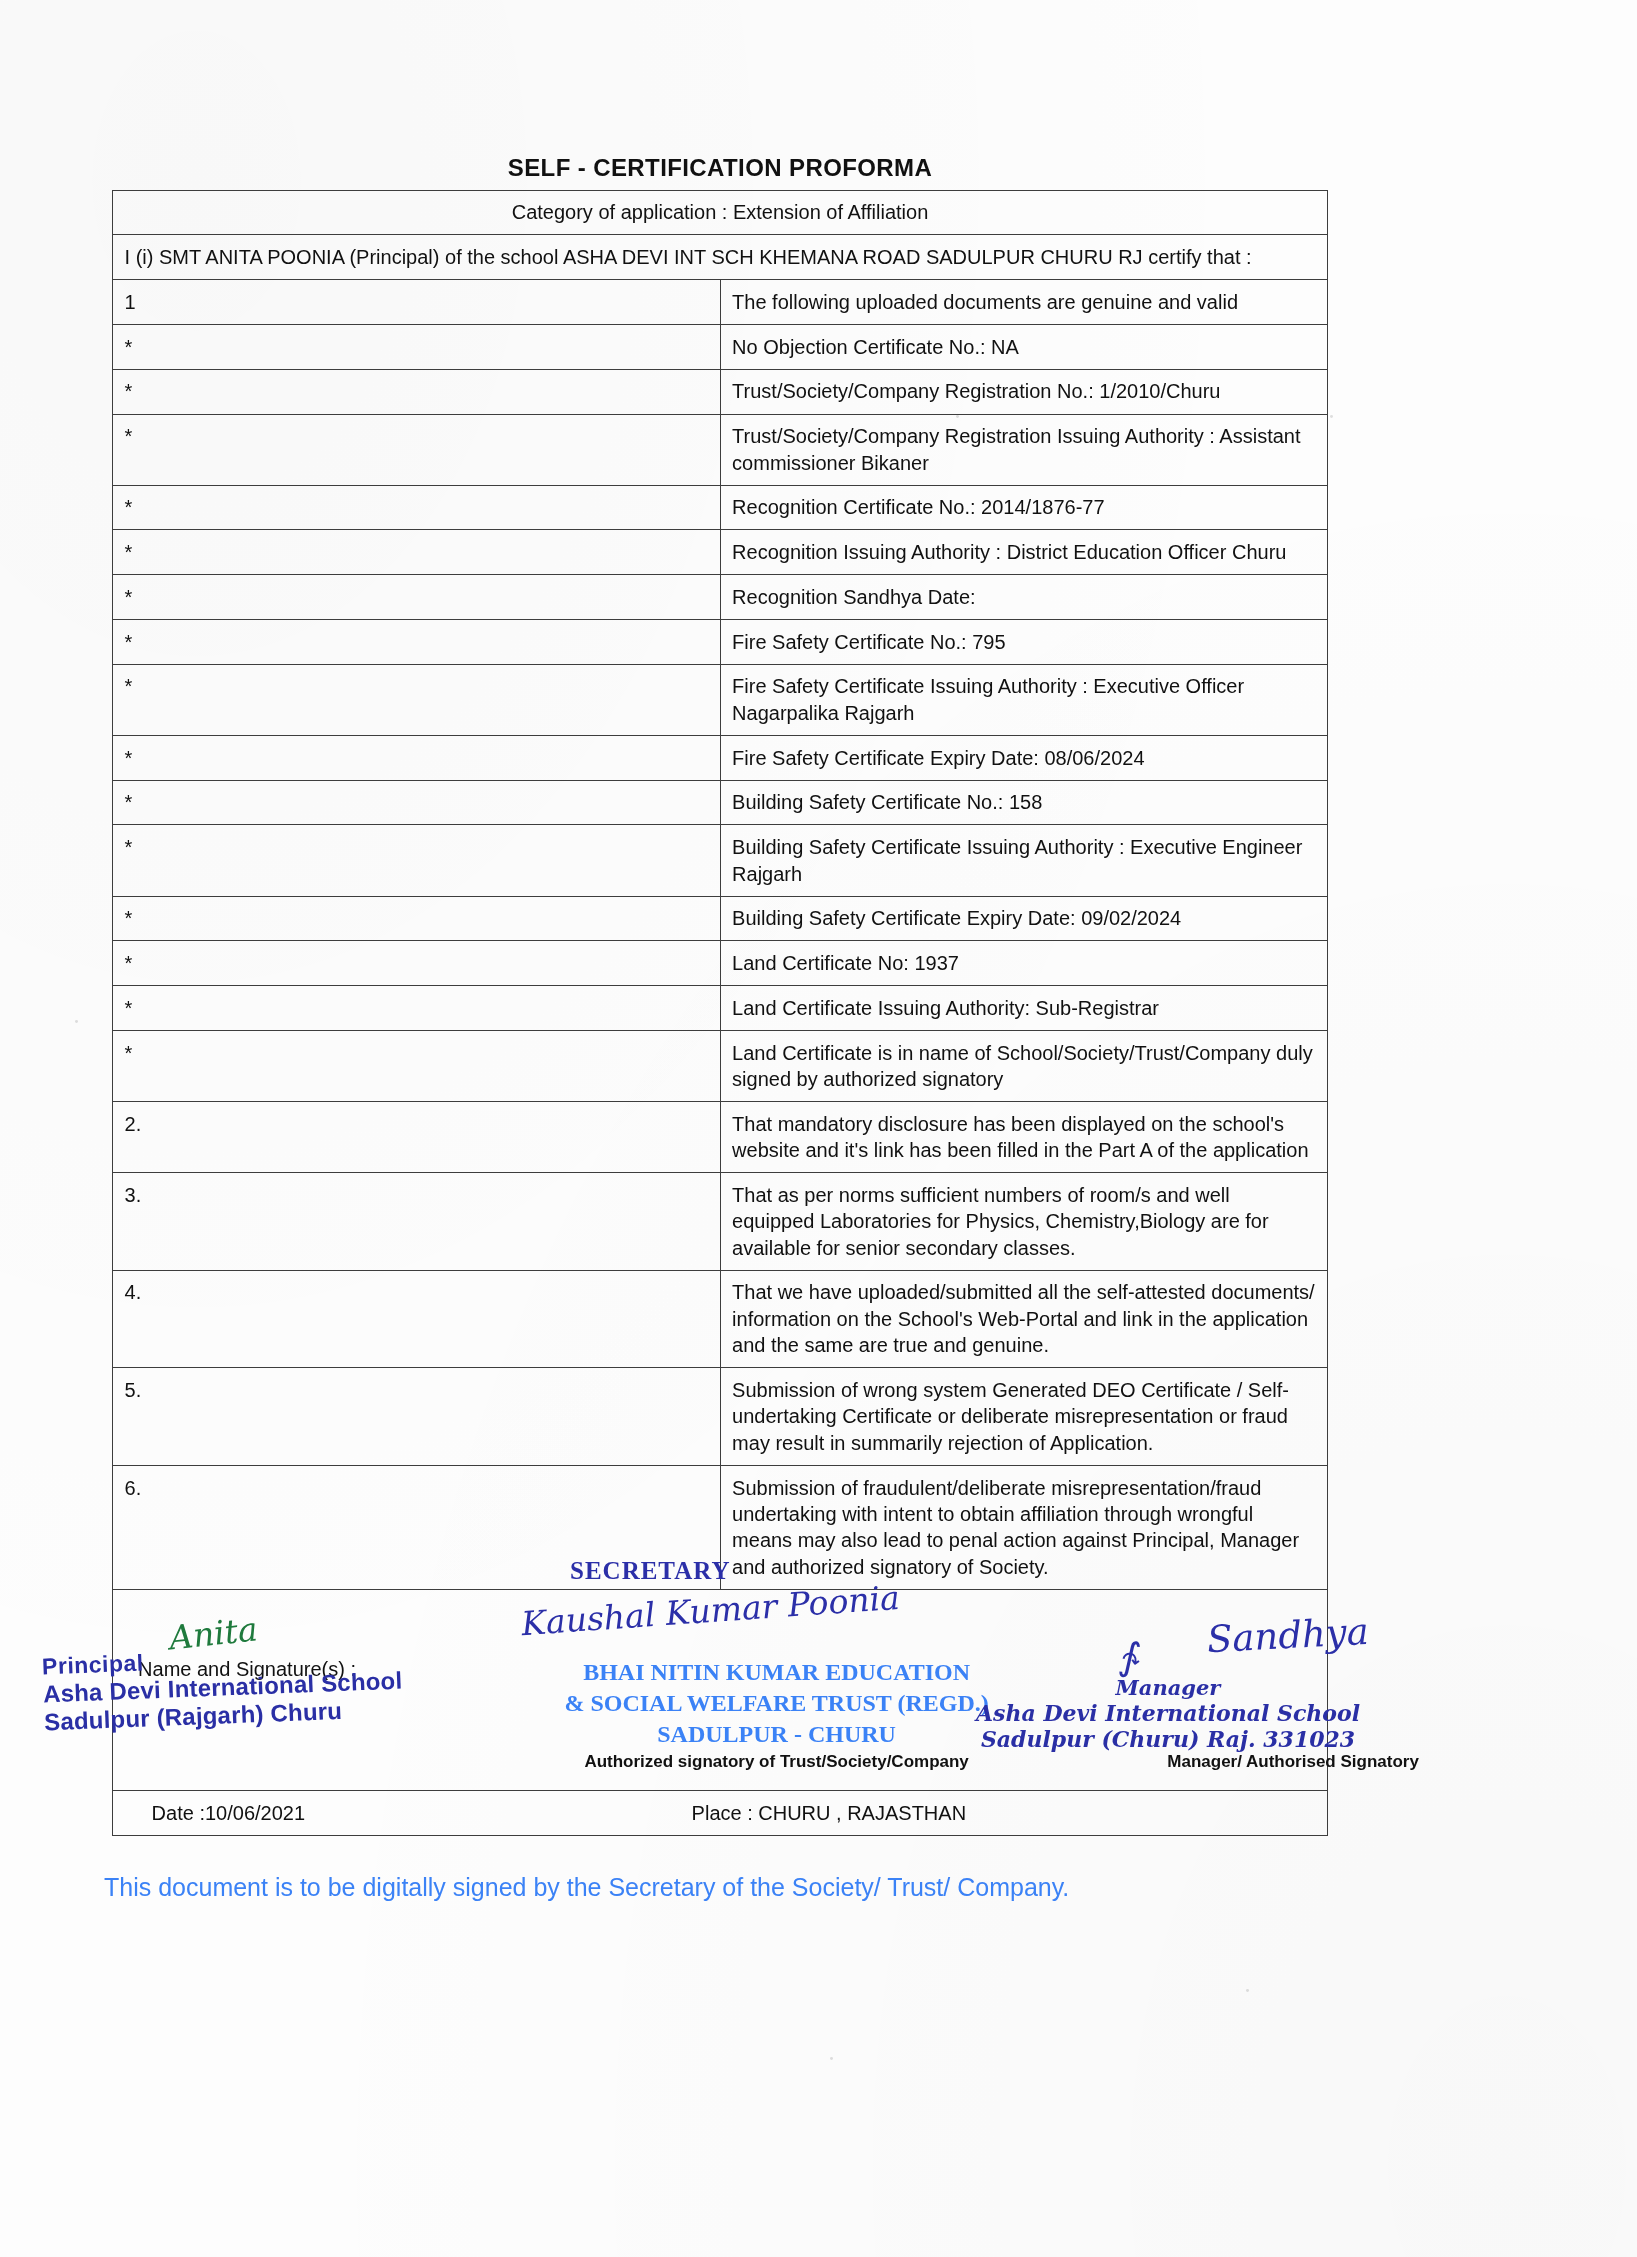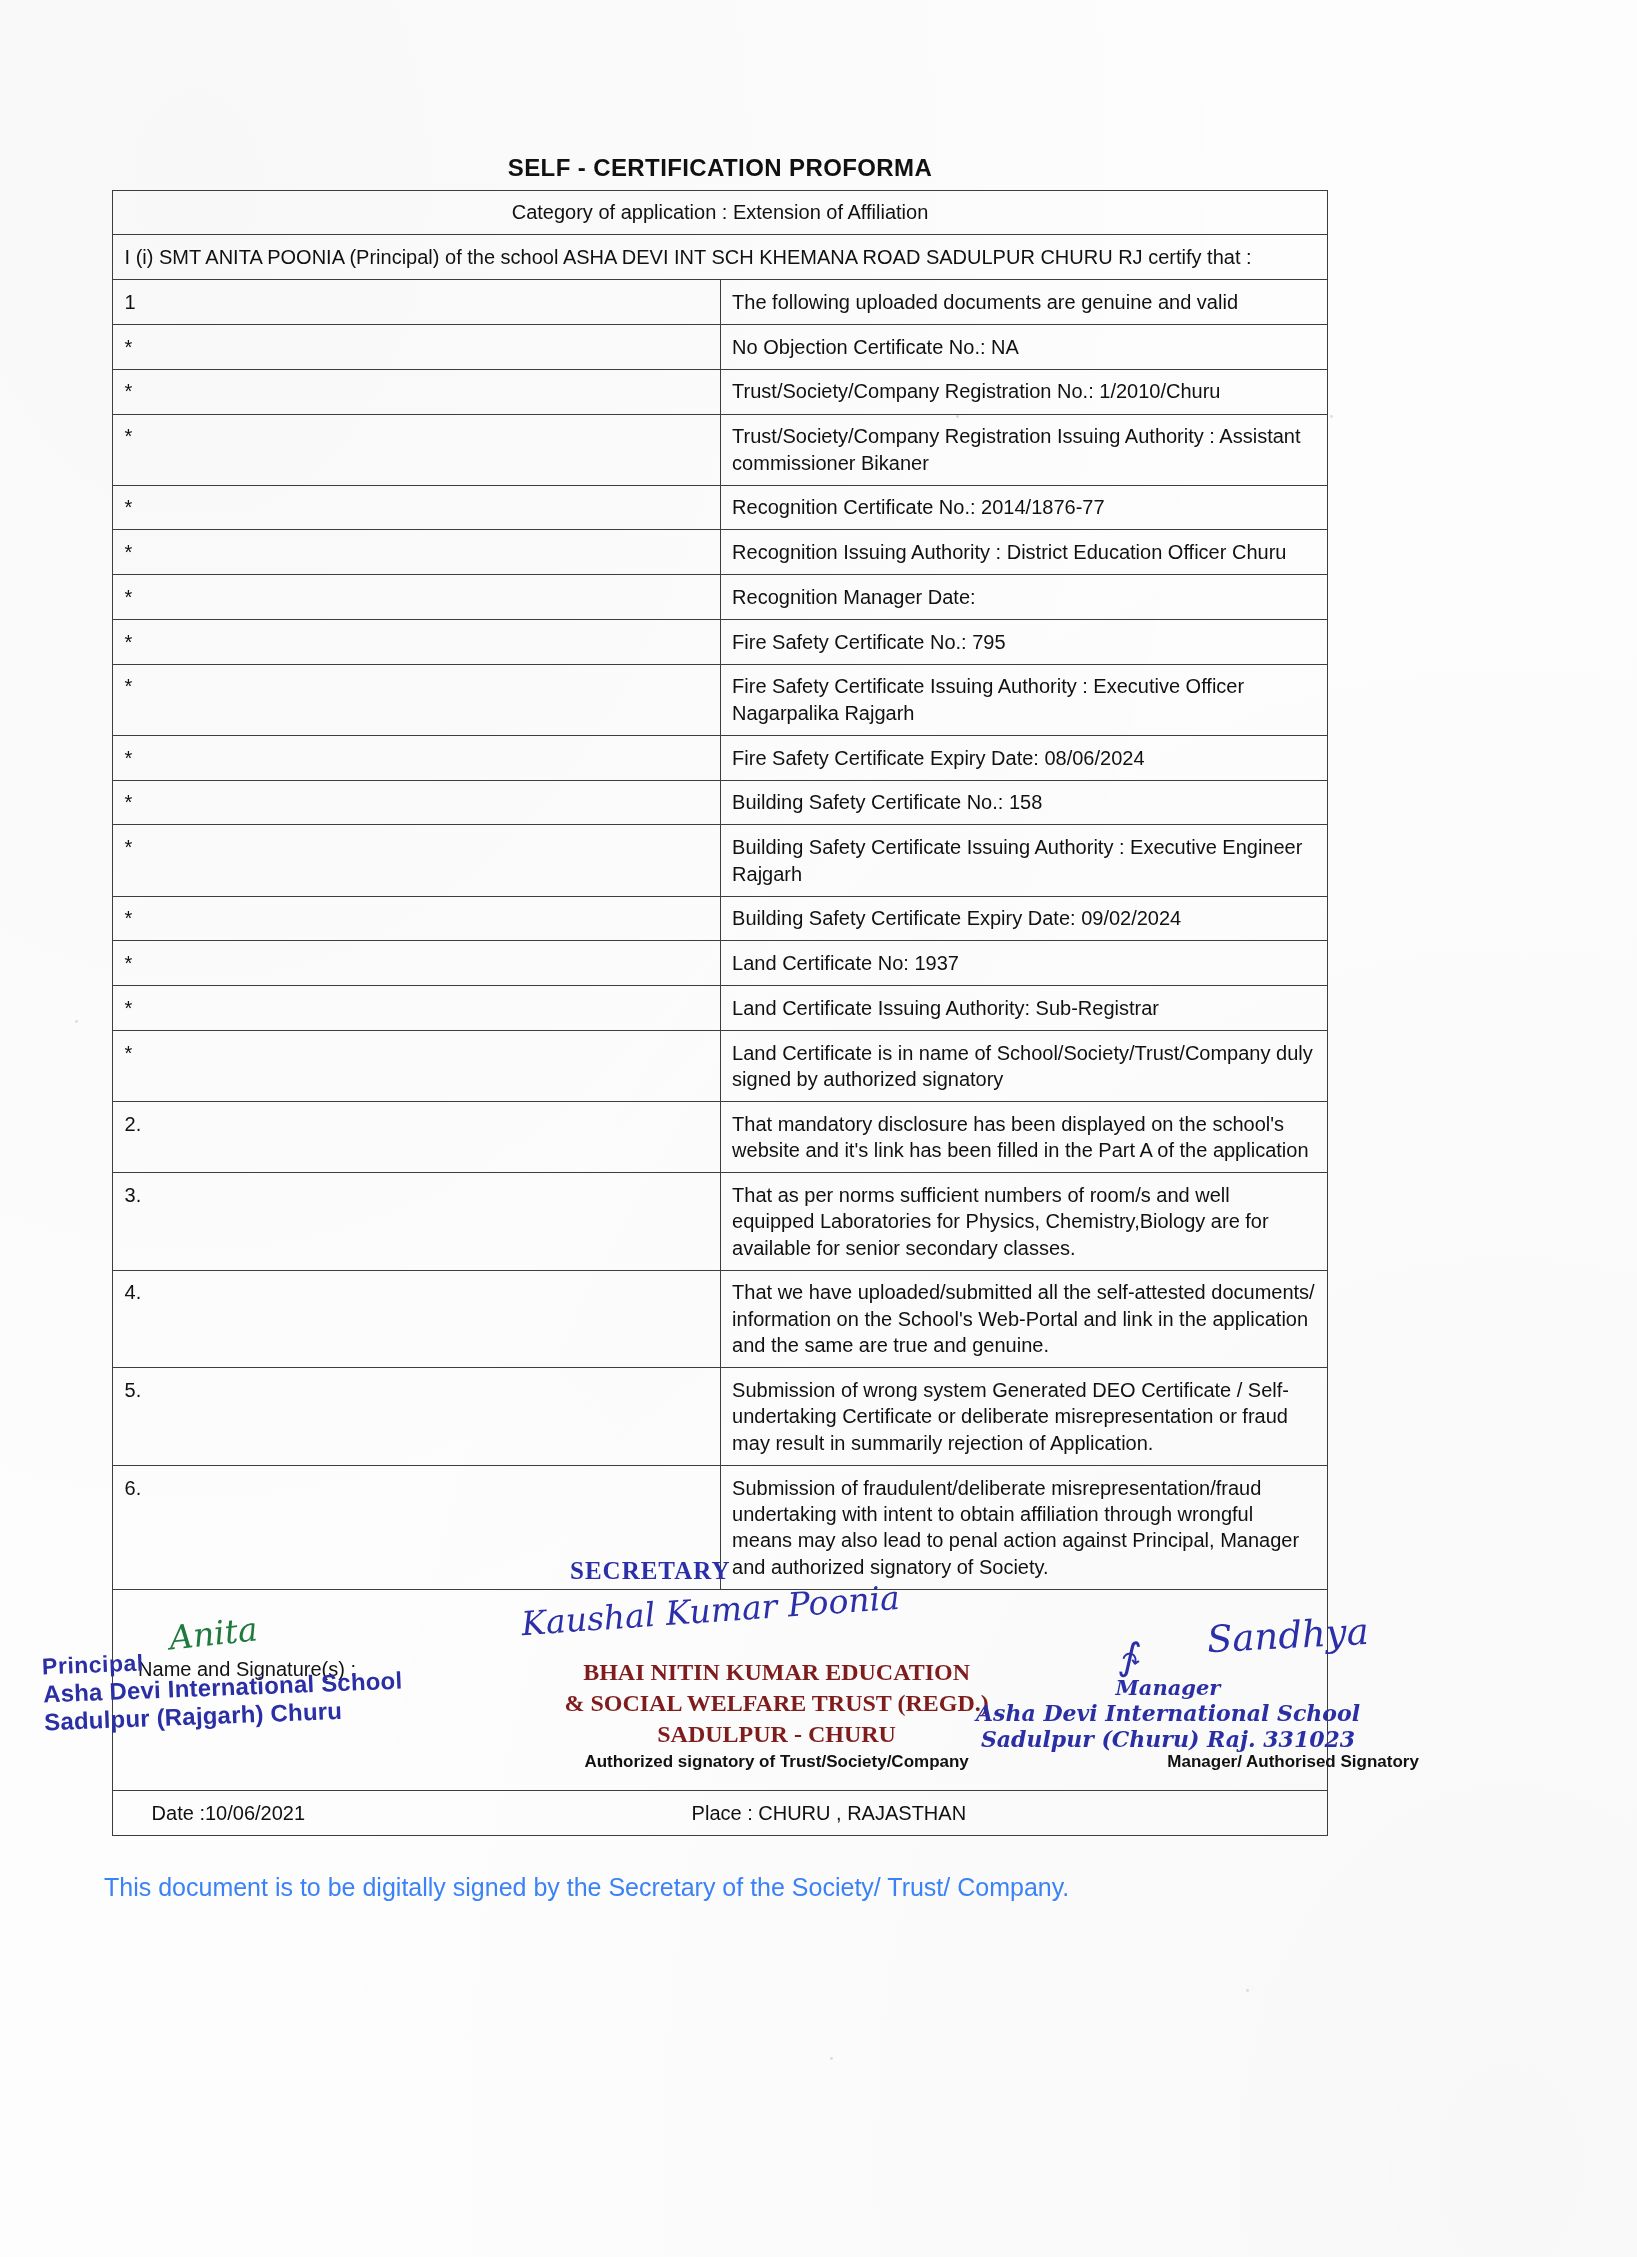--- a/index.html
+++ b/index.html
@@ -112,21 +112,21 @@
   }
   .sig-col.principal { left: 19.3px; width: 357px; }
   .sig-col.secretary { left: 377px; width: 550px; }
   .sig-col.manager  { left: 932px; width: 473px; }
 
   .trust-name {
     font-family: "Liberation Serif", serif;
     font-size: 24px;
     font-weight: bold;
     line-height: 1.12;
-    color: #7f1d1d;
+    color: #3b82f6;
     margin-bottom: 3.9px;
   }
   .cap-line {
     font-size: 17px;
     font-weight: bold;
   }
 
   
   .ink {
     position: absolute;
@@ -270,21 +270,21 @@
         <tr>
           <td class="star">*</td>
           <td class="item">Recognition Certificate No.: 2014/1876-77</td>
         </tr>
         <tr>
           <td class="star">*</td>
           <td class="item">Recognition Issuing Authority : District Education Officer Churu</td>
         </tr>
         <tr>
           <td class="star">*</td>
-          <td class="item">Recognition Manager Date:</td>
+          <td class="item">Recognition Sandhya Date:</td>
         </tr>
         <tr>
           <td class="star">*</td>
           <td class="item">Fire Safety Certificate No.: 795</td>
         </tr>
         <tr>
           <td class="star">*</td>
           <td class="item">Fire Safety Certificate Issuing Authority : Executive Officer Nagarpalika Rajgarh</td>
         </tr>
         <tr>

